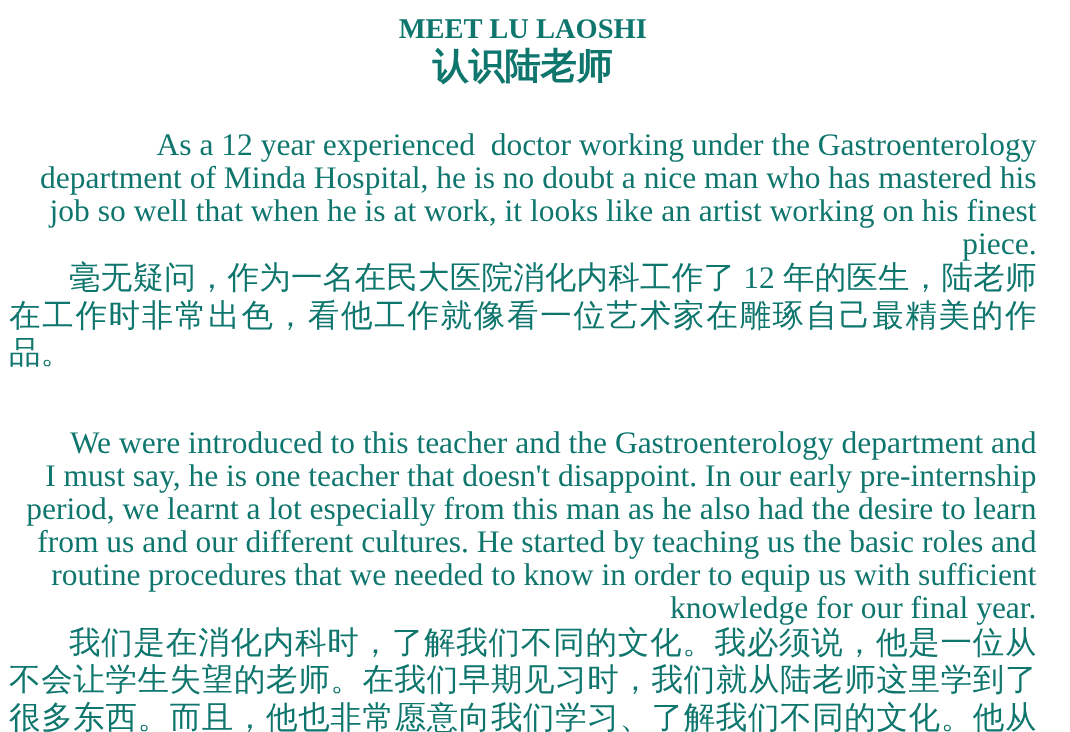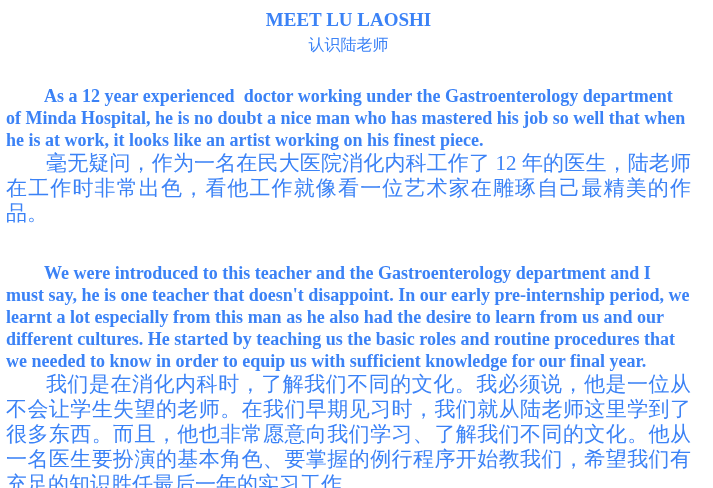--- a/index.html
+++ b/index.html
@@ -6,51 +6,50 @@
     margin: 0;
     padding: 0;
     background: #ffffff;
   }
   .page {
     position: relative;
     width: 713px;
     height: 488px;
     box-sizing: border-box;
     background: #ffffff;
-    color: #3b82f6;
+    color: #0f766e;
     padding: 8px 22px 0 6px;
     font-family: "Liberation Serif", "DejaVu Serif", serif;
     overflow: hidden;
   }
   .title-en {
     margin: 0;
     font-size: 19px;
     line-height: 24px;
     font-weight: bold;
     text-align: center;
     white-space: pre-wrap;
   }
   .title-zh {
     margin: 0 0 27px 0;
-    font-size: 16px;
+    font-size: 24px;
     line-height: 26px;
-    font-weight: normal;
+    font-weight: bold;
     text-align: center;
     white-space: pre-wrap;
   }
   p {
     margin: 0;
     white-space: pre-wrap;
   }
   p.en {
-    font-size: 18px;
+    font-size: 21px;
     line-height: 22px;
     text-indent: 38px;
-    text-align: left;
-    font-weight: bold;
+    text-align: right;
   }
   p.zh {
     font-size: 21px;
     line-height: 25px;
     text-indent: 40px;
     text-align: justify;
   }
   .block-gap {
     margin-top: 36px;
   }

